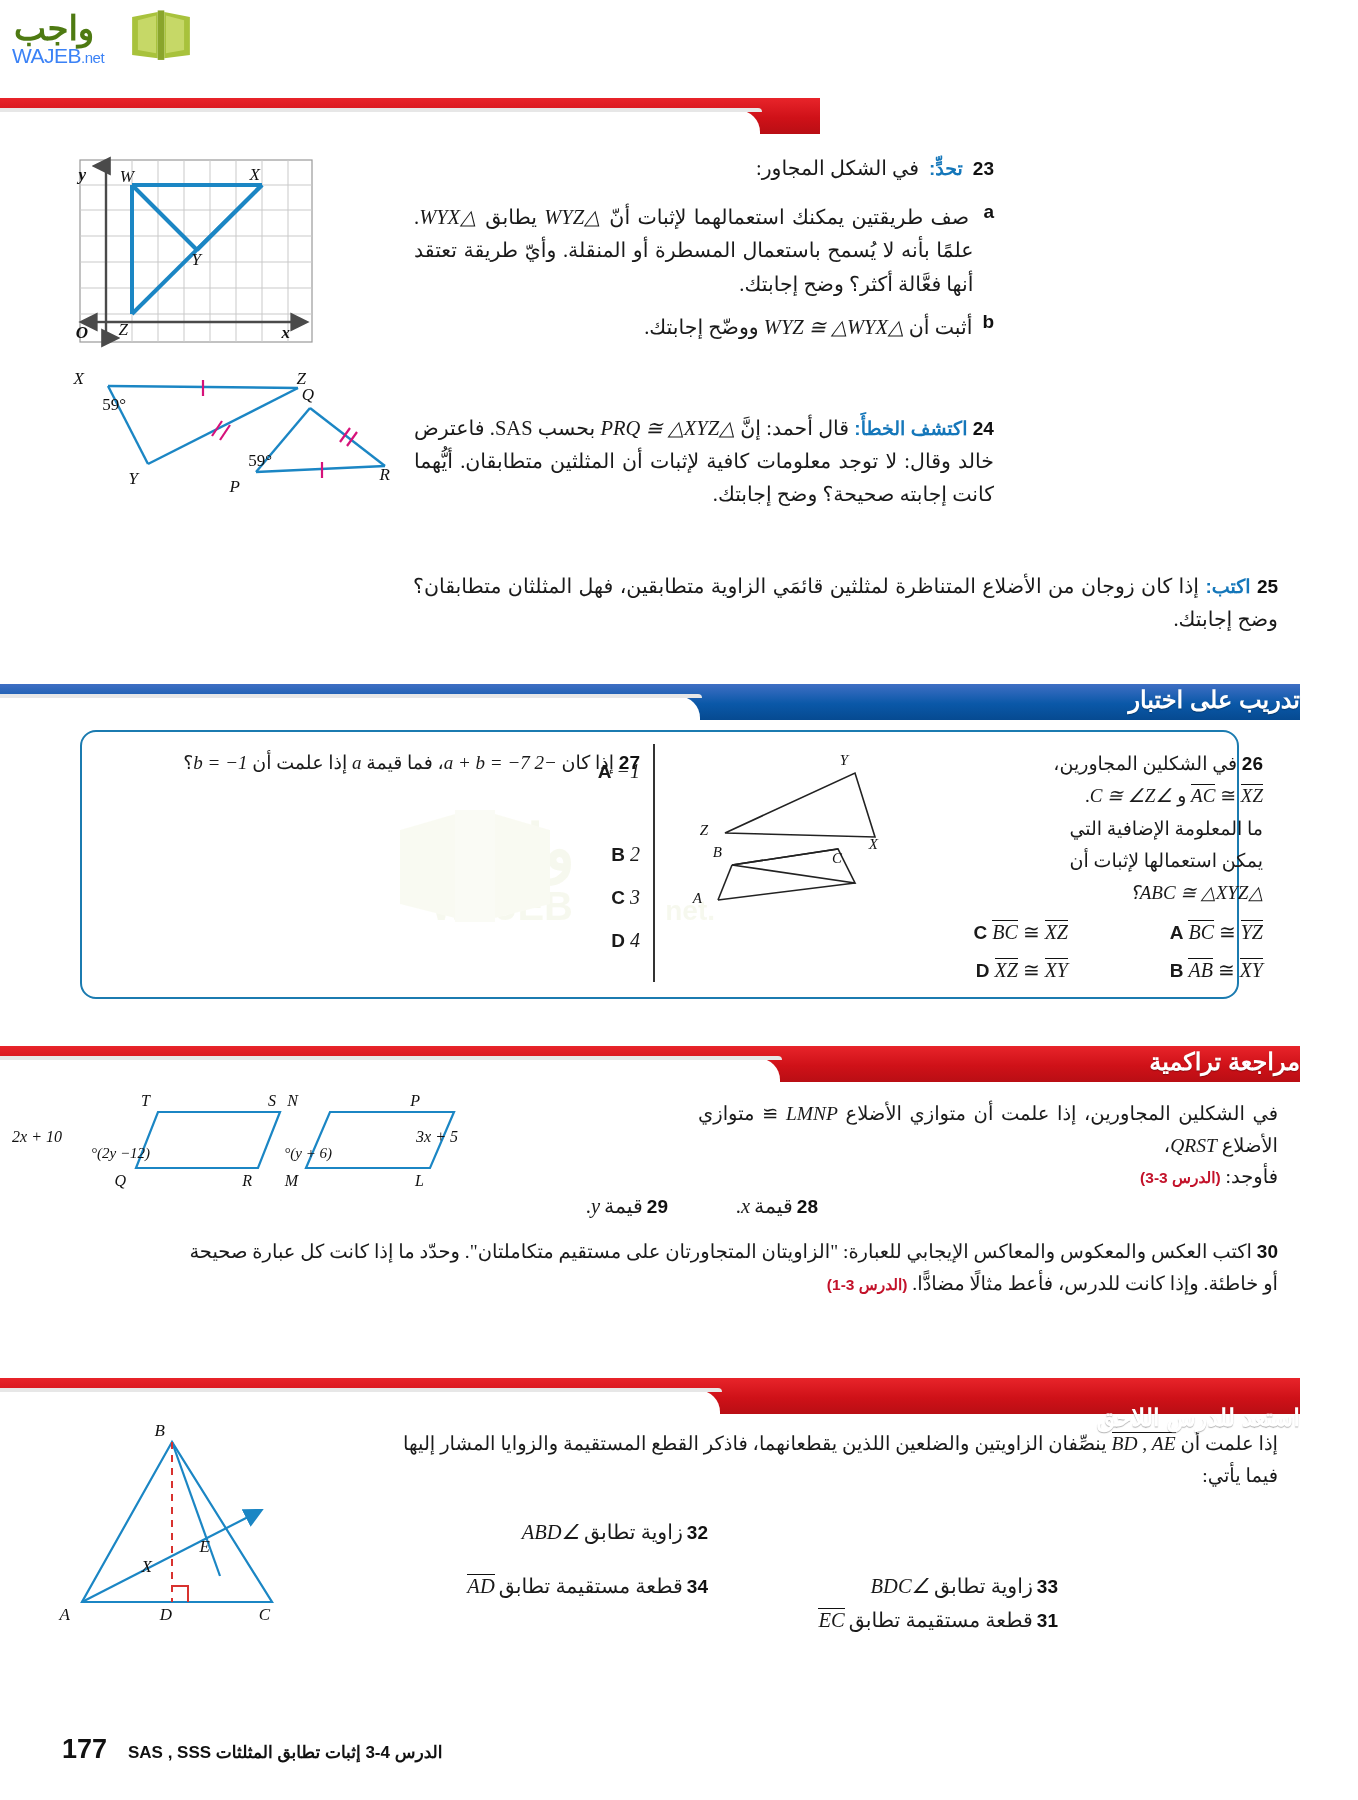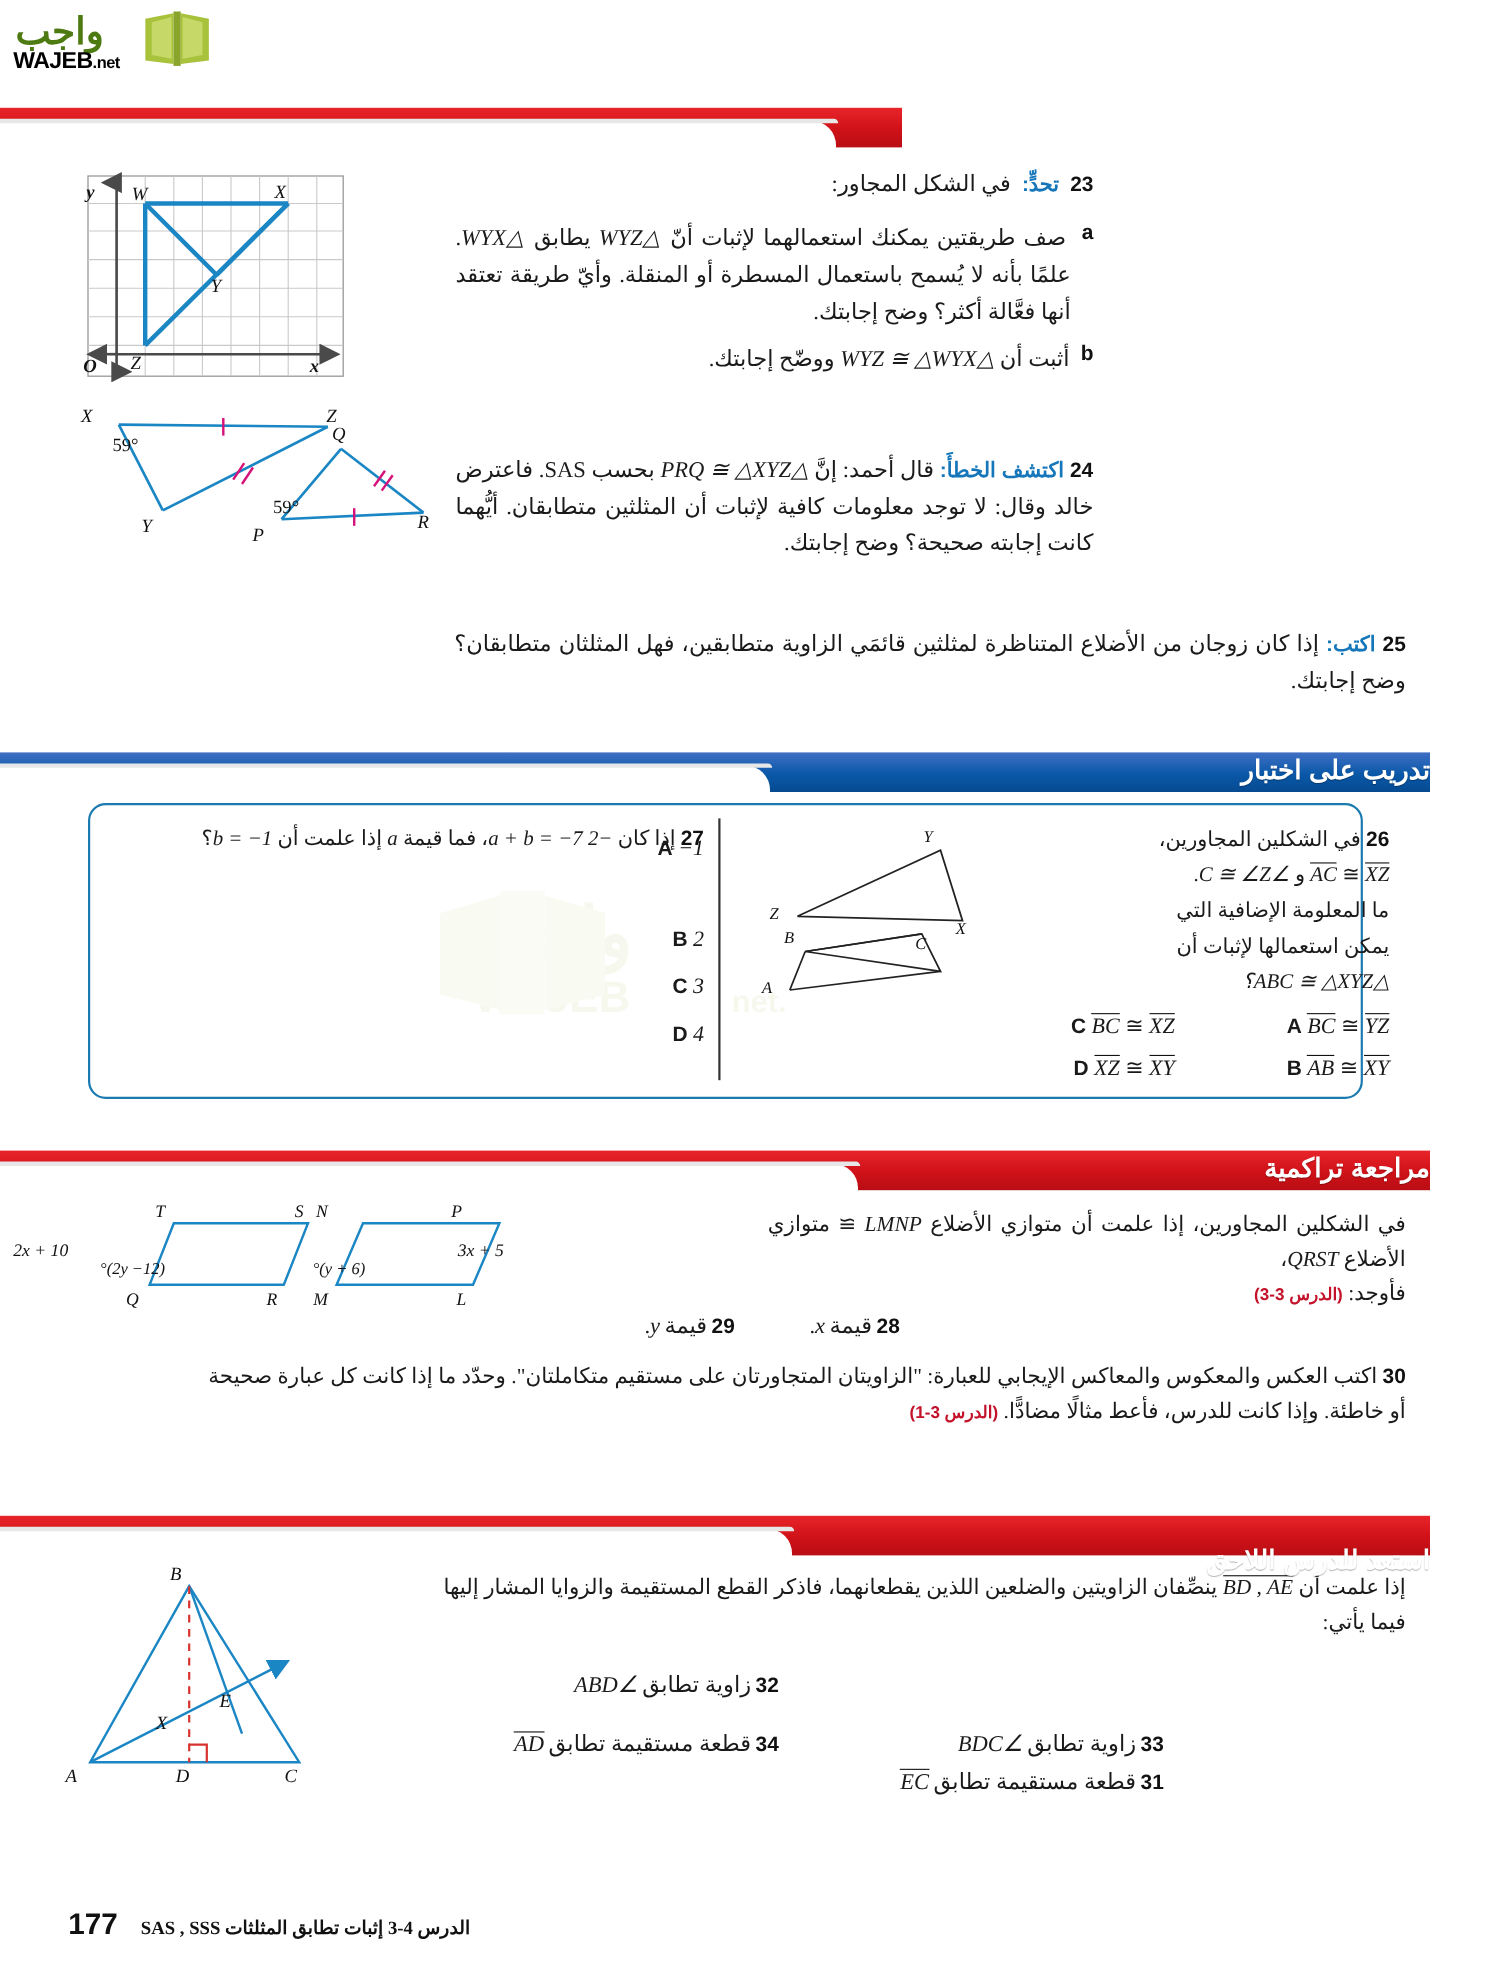--- a/index.html
+++ b/index.html
@@ -8,21 +8,21 @@
     font-family:"Liberation Serif", serif;
     color:#1a1a1a;
   }
   .page{position:absolute;inset:0;}
 
   
   .logo{position:absolute;left:8px;top:6px;width:190px;height:62px;}
   .logo-ar{position:absolute;left:6px;top:2px;font-family:"Liberation Sans",sans-serif;
            font-size:34px;font-weight:700;color:#4e7a12;direction:rtl;letter-spacing:-1px;}
   .logo-en{position:absolute;left:4px;top:38px;font-family:"Liberation Sans",sans-serif;
-           font-size:21px;font-weight:700;color:#000000;letter-spacing:-0.5px;}
+           font-size:21px;font-weight:400;color:#3b82f6;letter-spacing:-0.5px;}
   .logo-en .net{font-size:15px;}
   .book{position:absolute;left:120px;top:2px;width:66px;height:56px;}
 
   
   .banner{position:absolute;height:36px;display:flex;align-items:center;
           justify-content:flex-start;}
   .banner .bar{position:absolute;right:0;top:0;height:36px;border-radius:4px 0 0 4px;}
   .banner .ttl{position:relative;z-index:3;color:#fff;font-family:"Liberation Sans",sans-serif;
           font-weight:700;font-size:23px;padding:0 22px 0 0;white-space:nowrap;
           text-shadow:0 1px 1px rgba(0,0,0,.25);}
@@ -49,21 +49,21 @@
 
   
   .wm{position:absolute;opacity:.16;pointer-events:none;}
 
   svg{display:block;overflow:visible;}
 
   
   .footer{position:absolute;left:0;right:0;bottom:28px;height:40px;}
   .pgnum{position:absolute;left:62px;top:2px;font-family:"Liberation Sans",sans-serif;
          font-weight:700;font-size:27px;color:#111;}
-  .foottxt{position:absolute;left:128px;top:10px;font-family:Liberation Serif, serif;
+  .foottxt{position:absolute;left:128px;top:10px;font-family:Liberation Sans, sans-serif;
          font-weight:700;font-size:17px;color:#111;direction:rtl;}
 </style>
 </head>
 <body>
 
 <div class="page">
 
   <div class="logo">
     <div class="logo-ar">واجب</div>
     <div class="logo-en">

